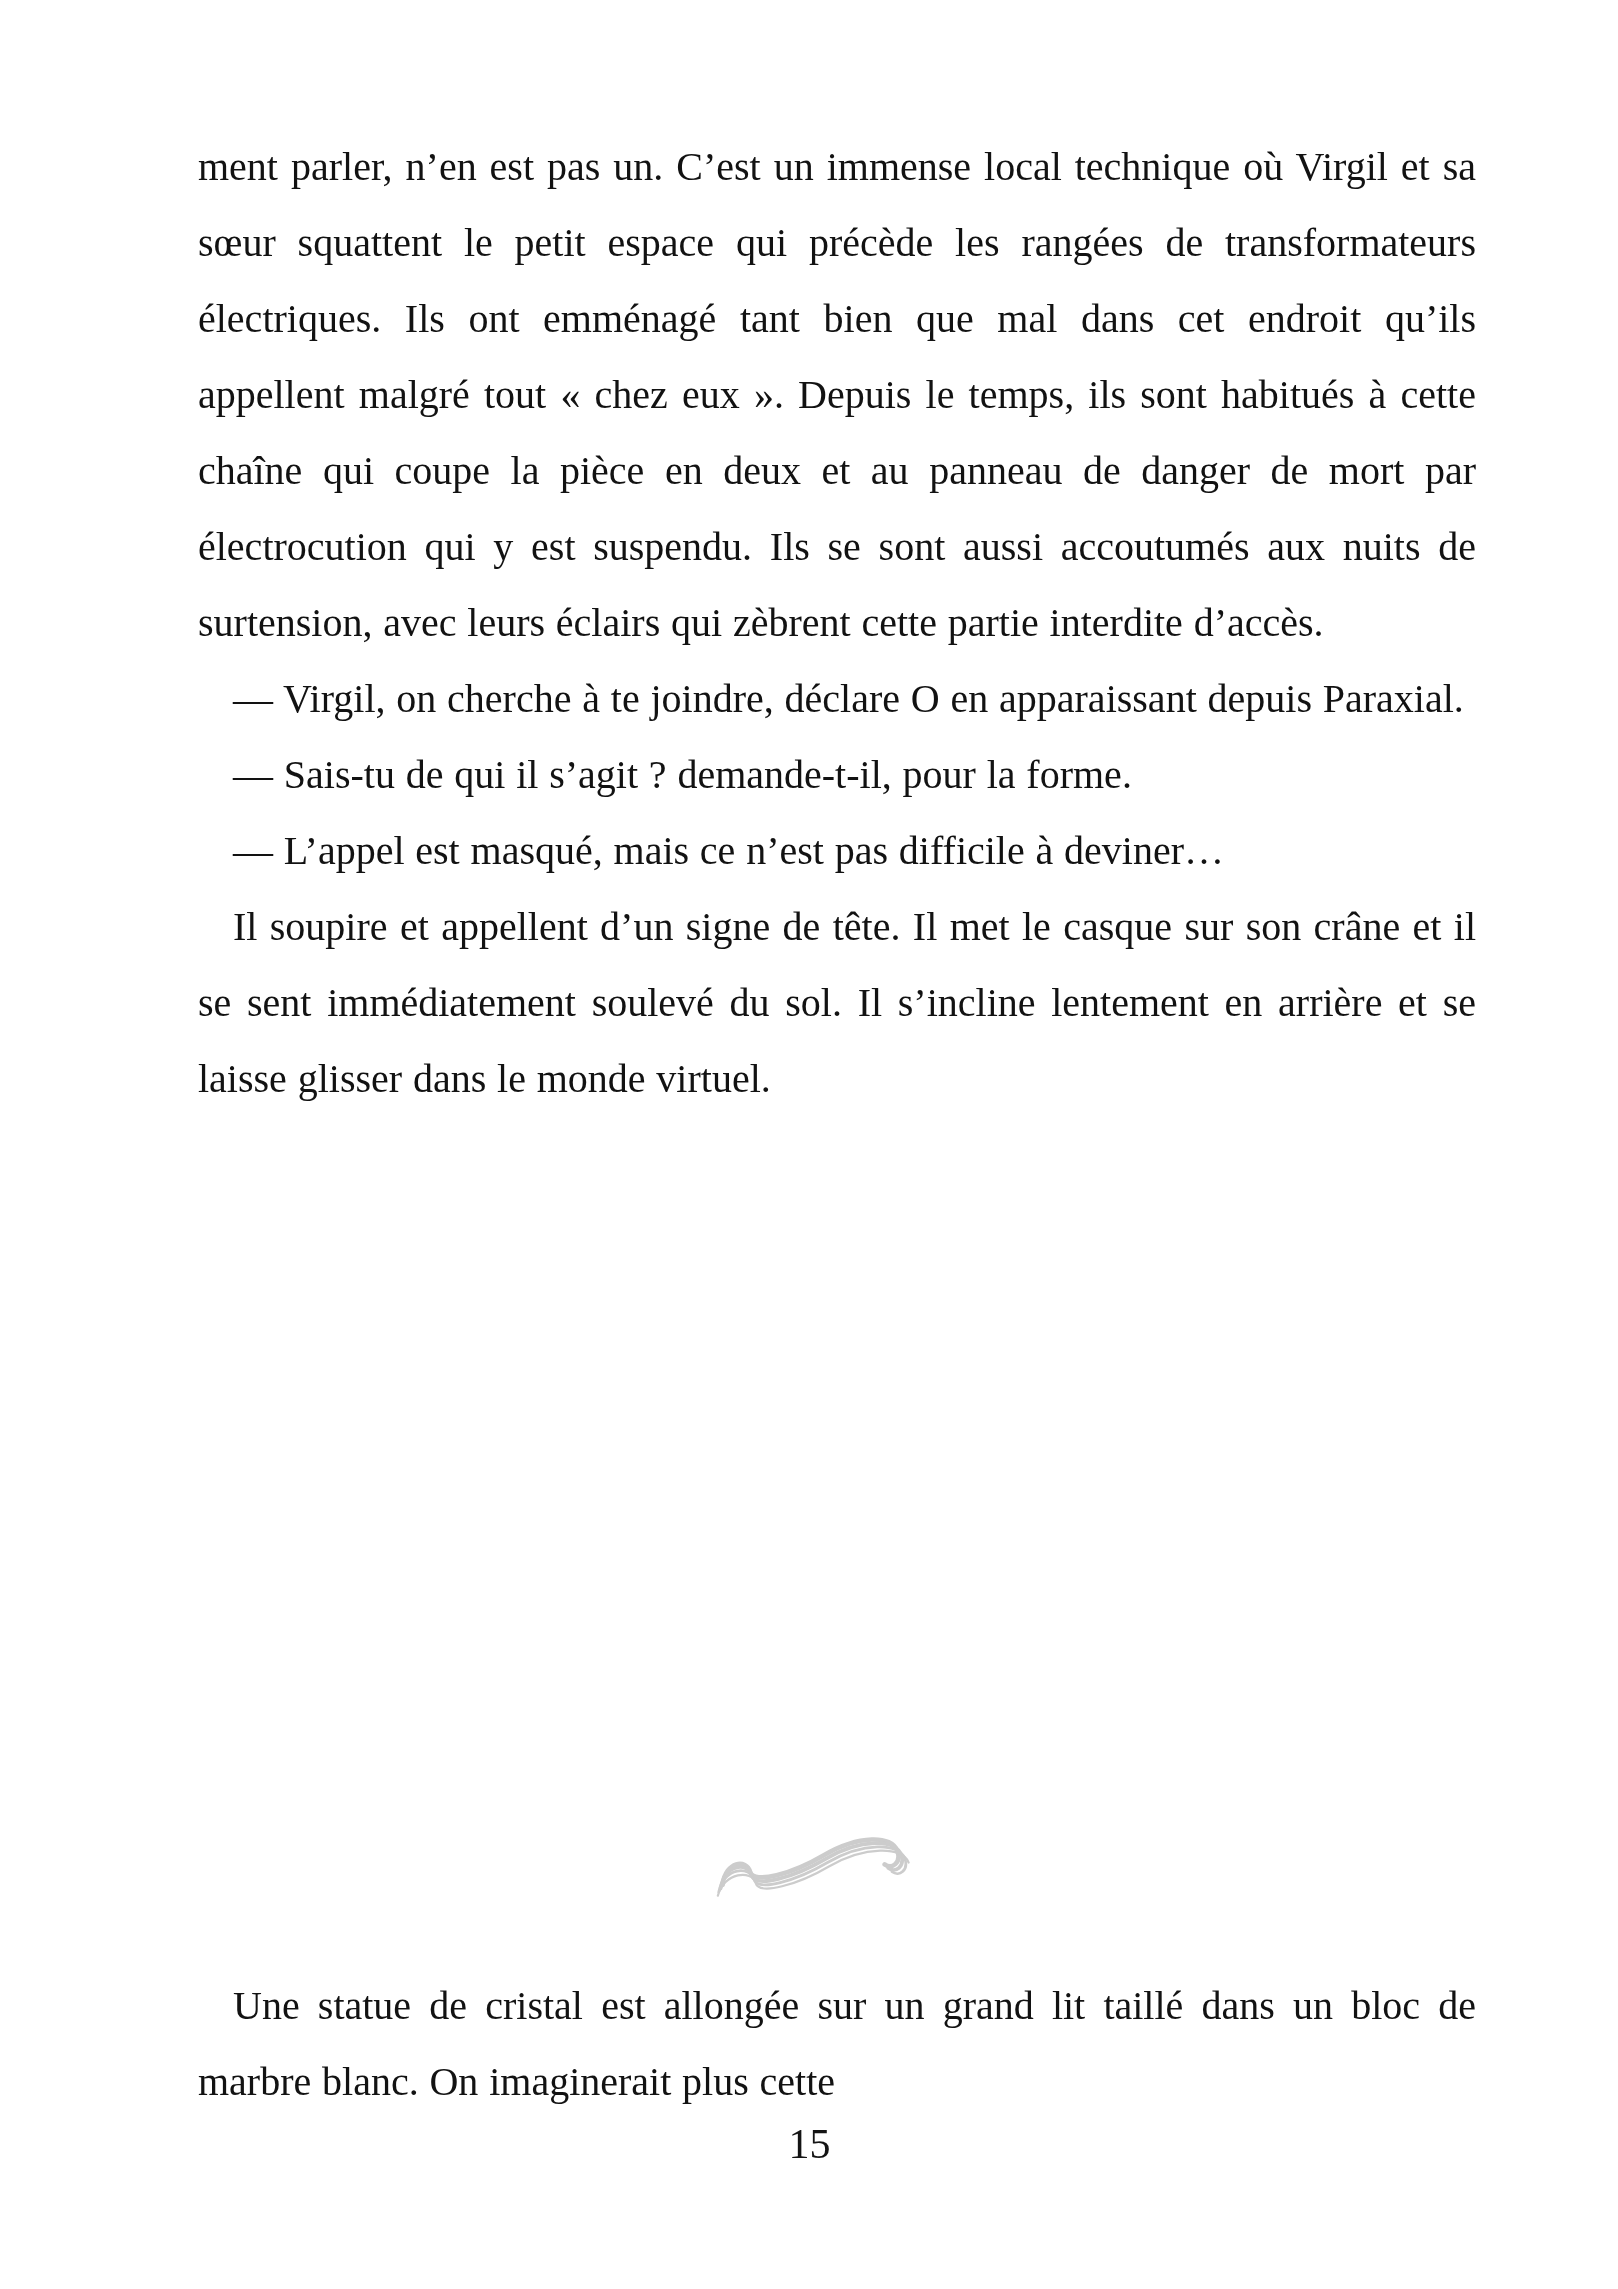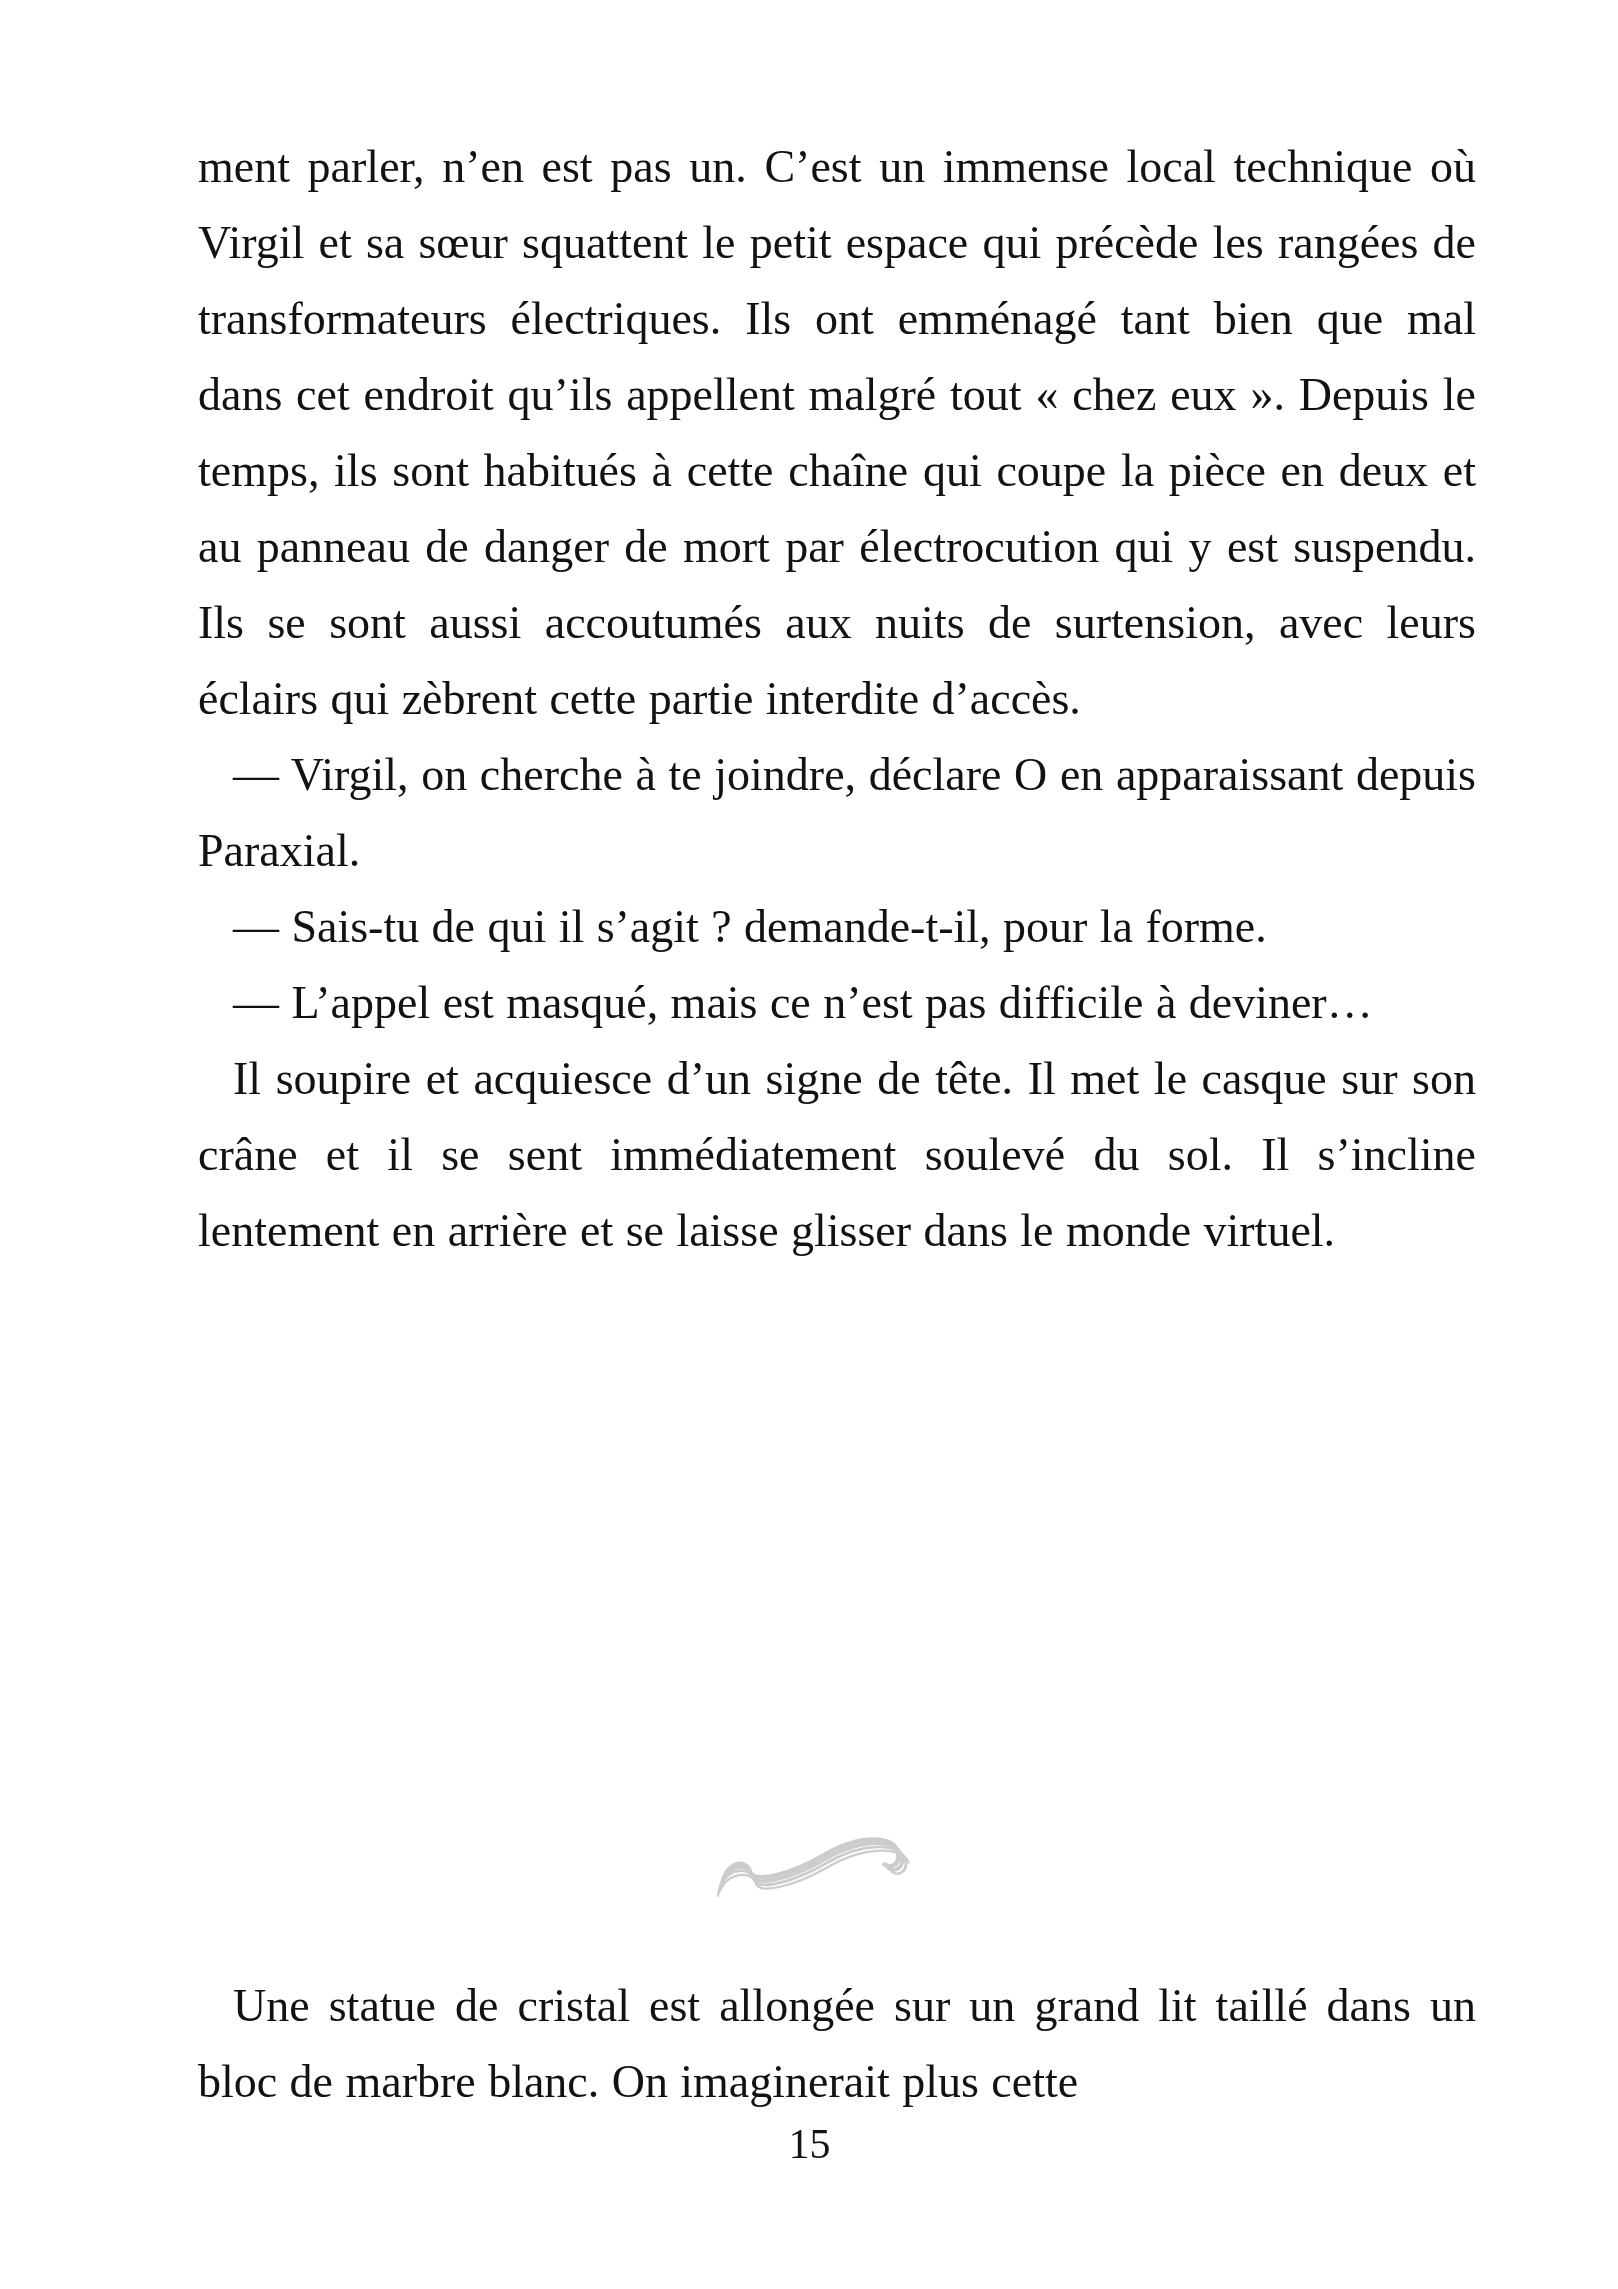--- a/index.html
+++ b/index.html
@@ -20,21 +20,21 @@
   .text-block {
     position: absolute;
     left: 198px;
     top: 129px;
     width: 1278px;
   }
   .para {
     margin: 0;
     text-align: justify;
     text-justify: inter-word;
-    font-size: 46px;
+    font-size: 40px;
     line-height: 76px;
     color: #121212;
     -webkit-hyphens: none;
     hyphens: none;
     word-spacing: 0.02em;
   }
   .para.cont {
     text-indent: 0;
   }
   .para.indent {
@@ -94,21 +94,21 @@
 
     <p class="para cont nostretch">ment parler, n’en est pas un. C’est un immense local technique où Virgil et sa sœur squattent le petit espace qui précède les rangées de transformateurs électriques. Ils ont emménagé tant bien que mal dans cet endroit qu’ils appellent malgré tout « chez eux ». Depuis le temps, ils sont habitués à cette chaîne qui coupe la pièce en deux et au panneau de danger de mort par électrocution qui y est suspendu. Ils se sont aussi accoutumés aux nuits de surtension, avec leurs éclairs qui zèbrent cette partie interdite d’accès.</p>
 
 
     <p class="para indent nostretch">— Virgil, on cherche à te joindre, déclare O en apparaissant depuis Paraxial.</p>
 
     <p class="para indent nostretch">— Sais-tu de qui il s’agit ? demande-t-il, pour la forme.</p>
 
     <p class="para indent nostretch">— L’appel est masqué, mais ce n’est pas difficile à deviner…</p>
 
-    <p class="para indent nostretch">Il soupire et acquiesce d’un signe de tête. Il met le casque sur son crâne et il se sent immédiatement soulevé du sol. Il s’incline lentement en arrière et se laisse glisser dans le monde virtuel.</p>
+    <p class="para indent nostretch">Il soupire et appellent d’un signe de tête. Il met le casque sur son crâne et il se sent immédiatement soulevé du sol. Il s’incline lentement en arrière et se laisse glisser dans le monde virtuel.</p>
 
   </div>
 
   <div class="ornament-wrap">
     <svg class="ornament" viewBox="0 0 230 110" xmlns="http://www.w3.org/2000/svg">
       <g fill="none" stroke="#cccccc" stroke-linecap="round">
         <path d="M20 72 C 24 46, 46 44, 50 58 C 54 72, 96 60, 130 40 C 168 18, 204 18, 210 36 C 214 48, 204 56, 196 50" stroke-width="5"></path>
         <path d="M18 76 C 23 48, 48 48, 52 62 C 56 76, 98 64, 132 44 C 170 22, 208 22, 214 40 C 218 52, 208 60, 200 54" stroke-width="4"></path>
         <path d="M16 80 C 22 52, 50 52, 54 66 C 58 80, 100 68, 134 48 C 172 26, 212 26, 218 44 C 222 56, 212 64, 204 58" stroke-width="3"></path>
         <path d="M15 84 C 22 58, 52 56, 56 70 C 60 84, 102 72, 136 52 C 174 30, 216 30, 222 48" stroke-width="2.4"></path>

